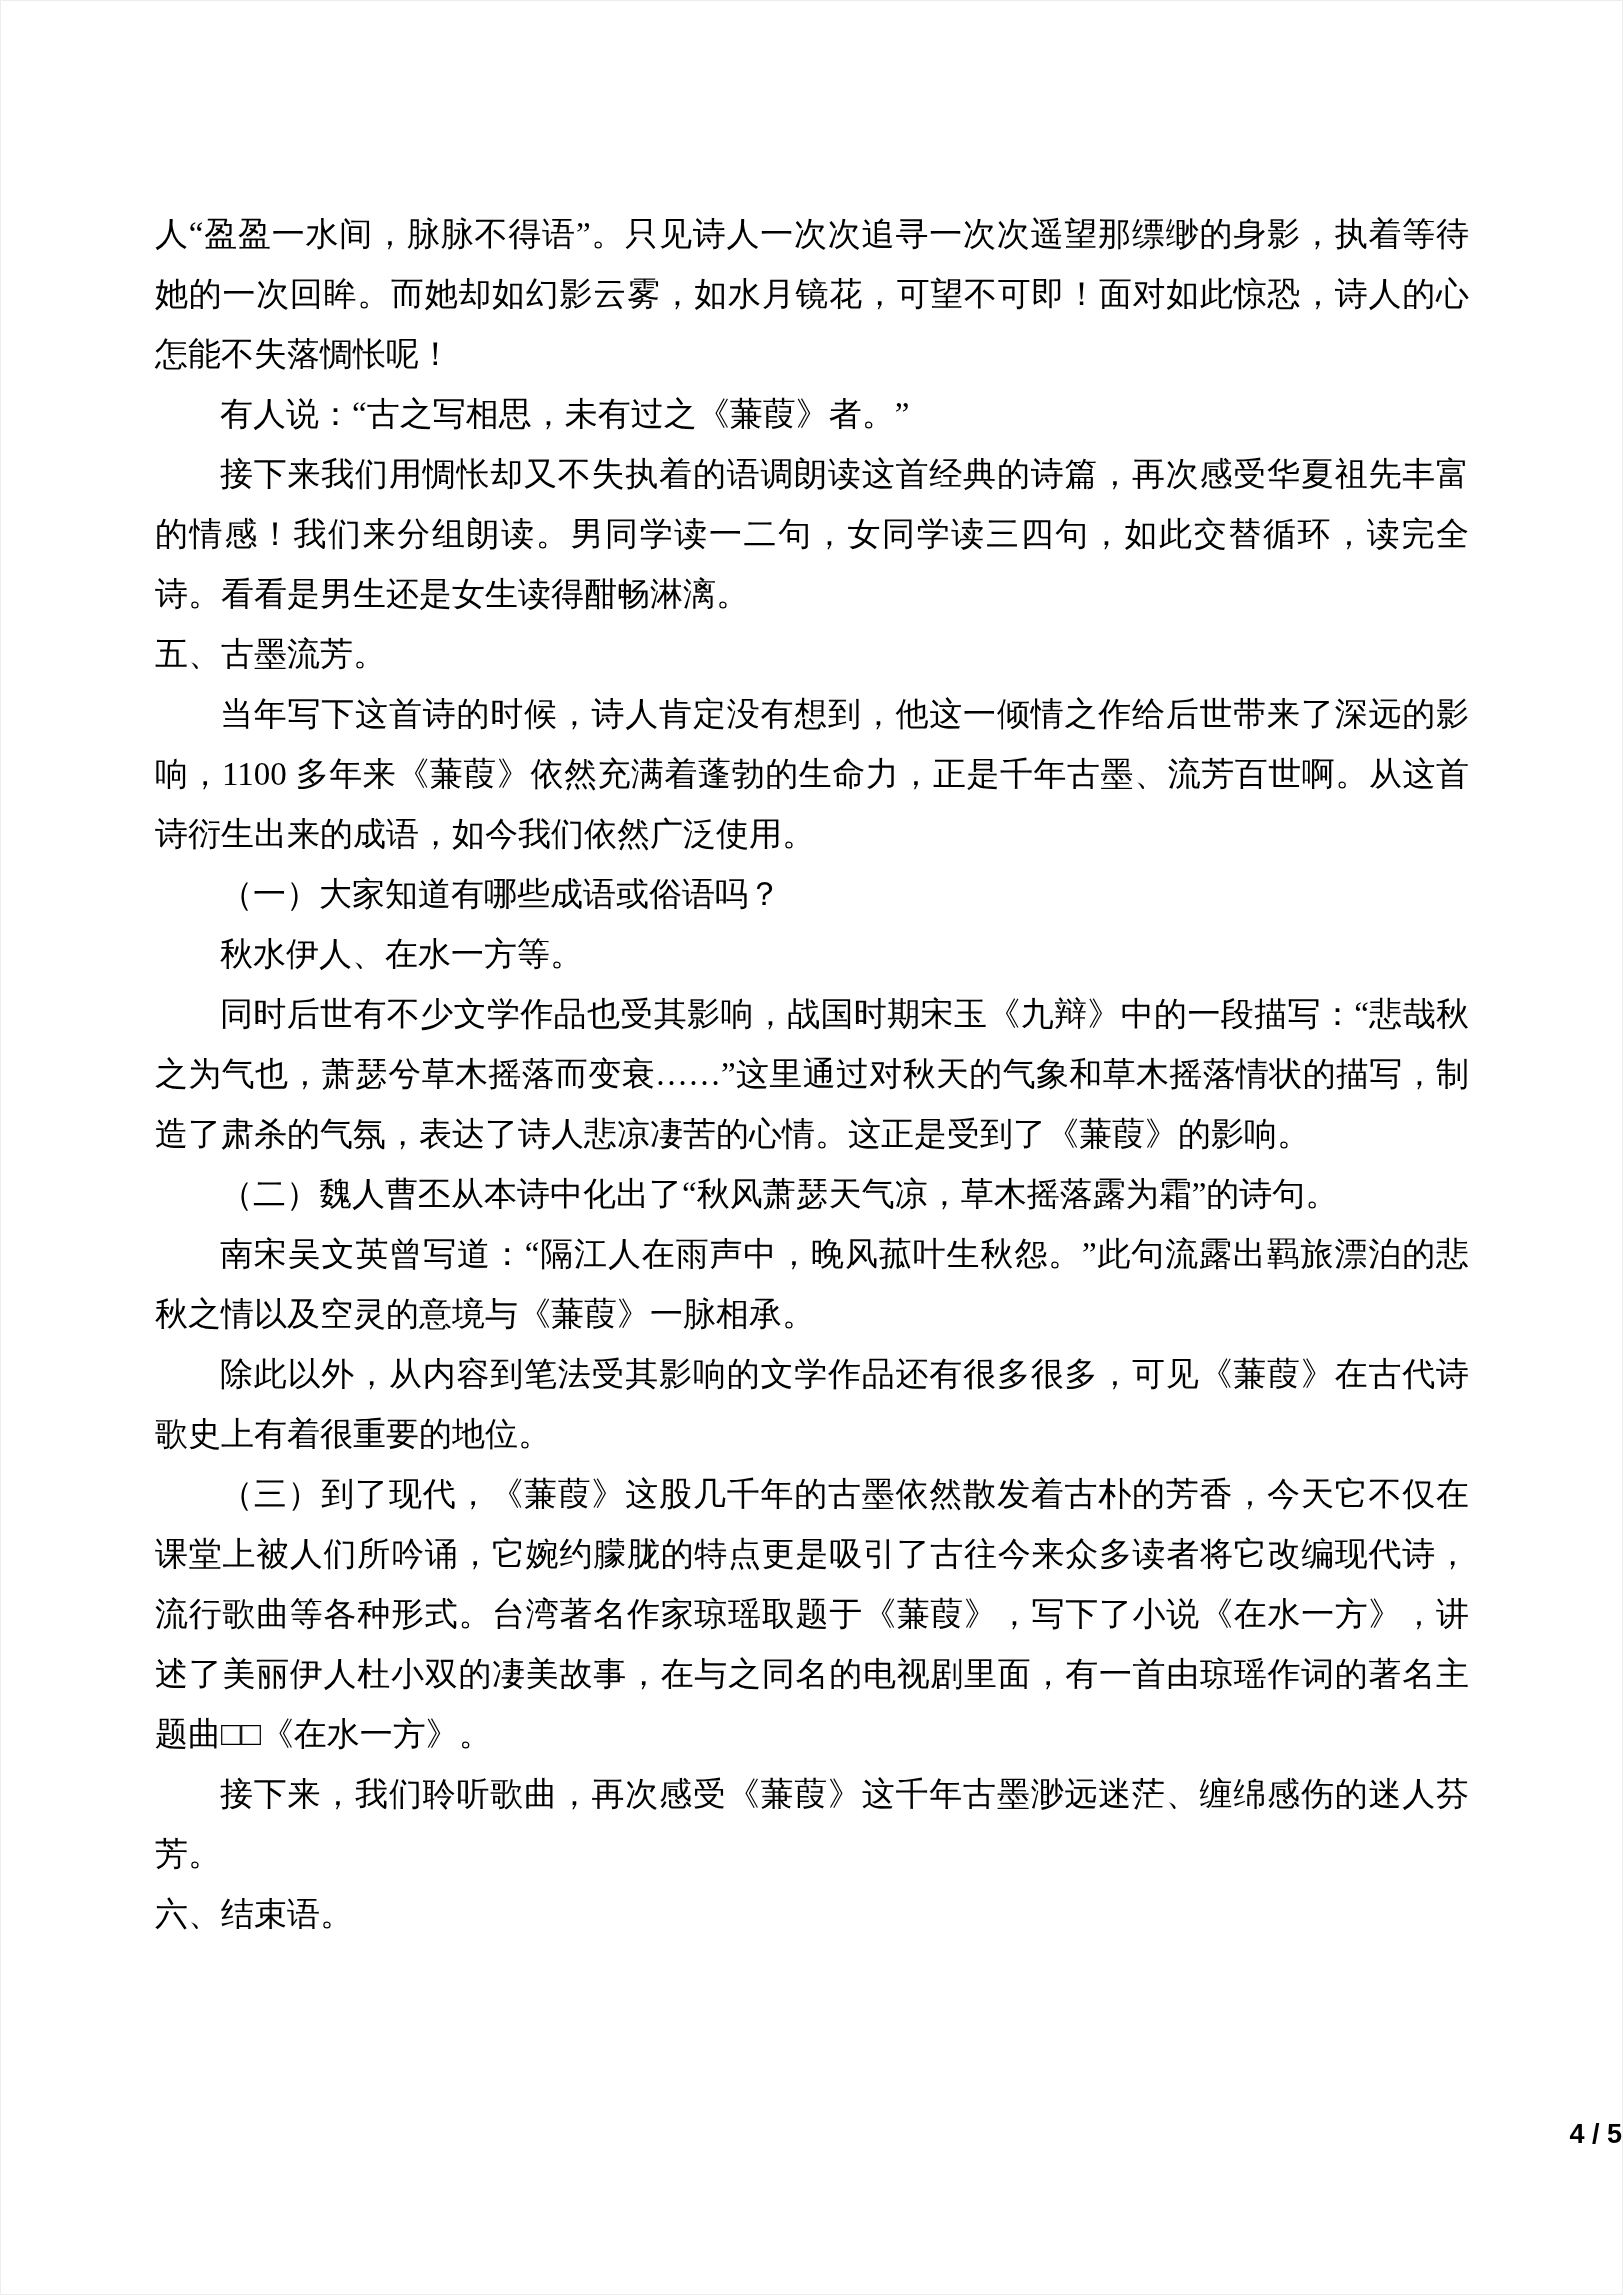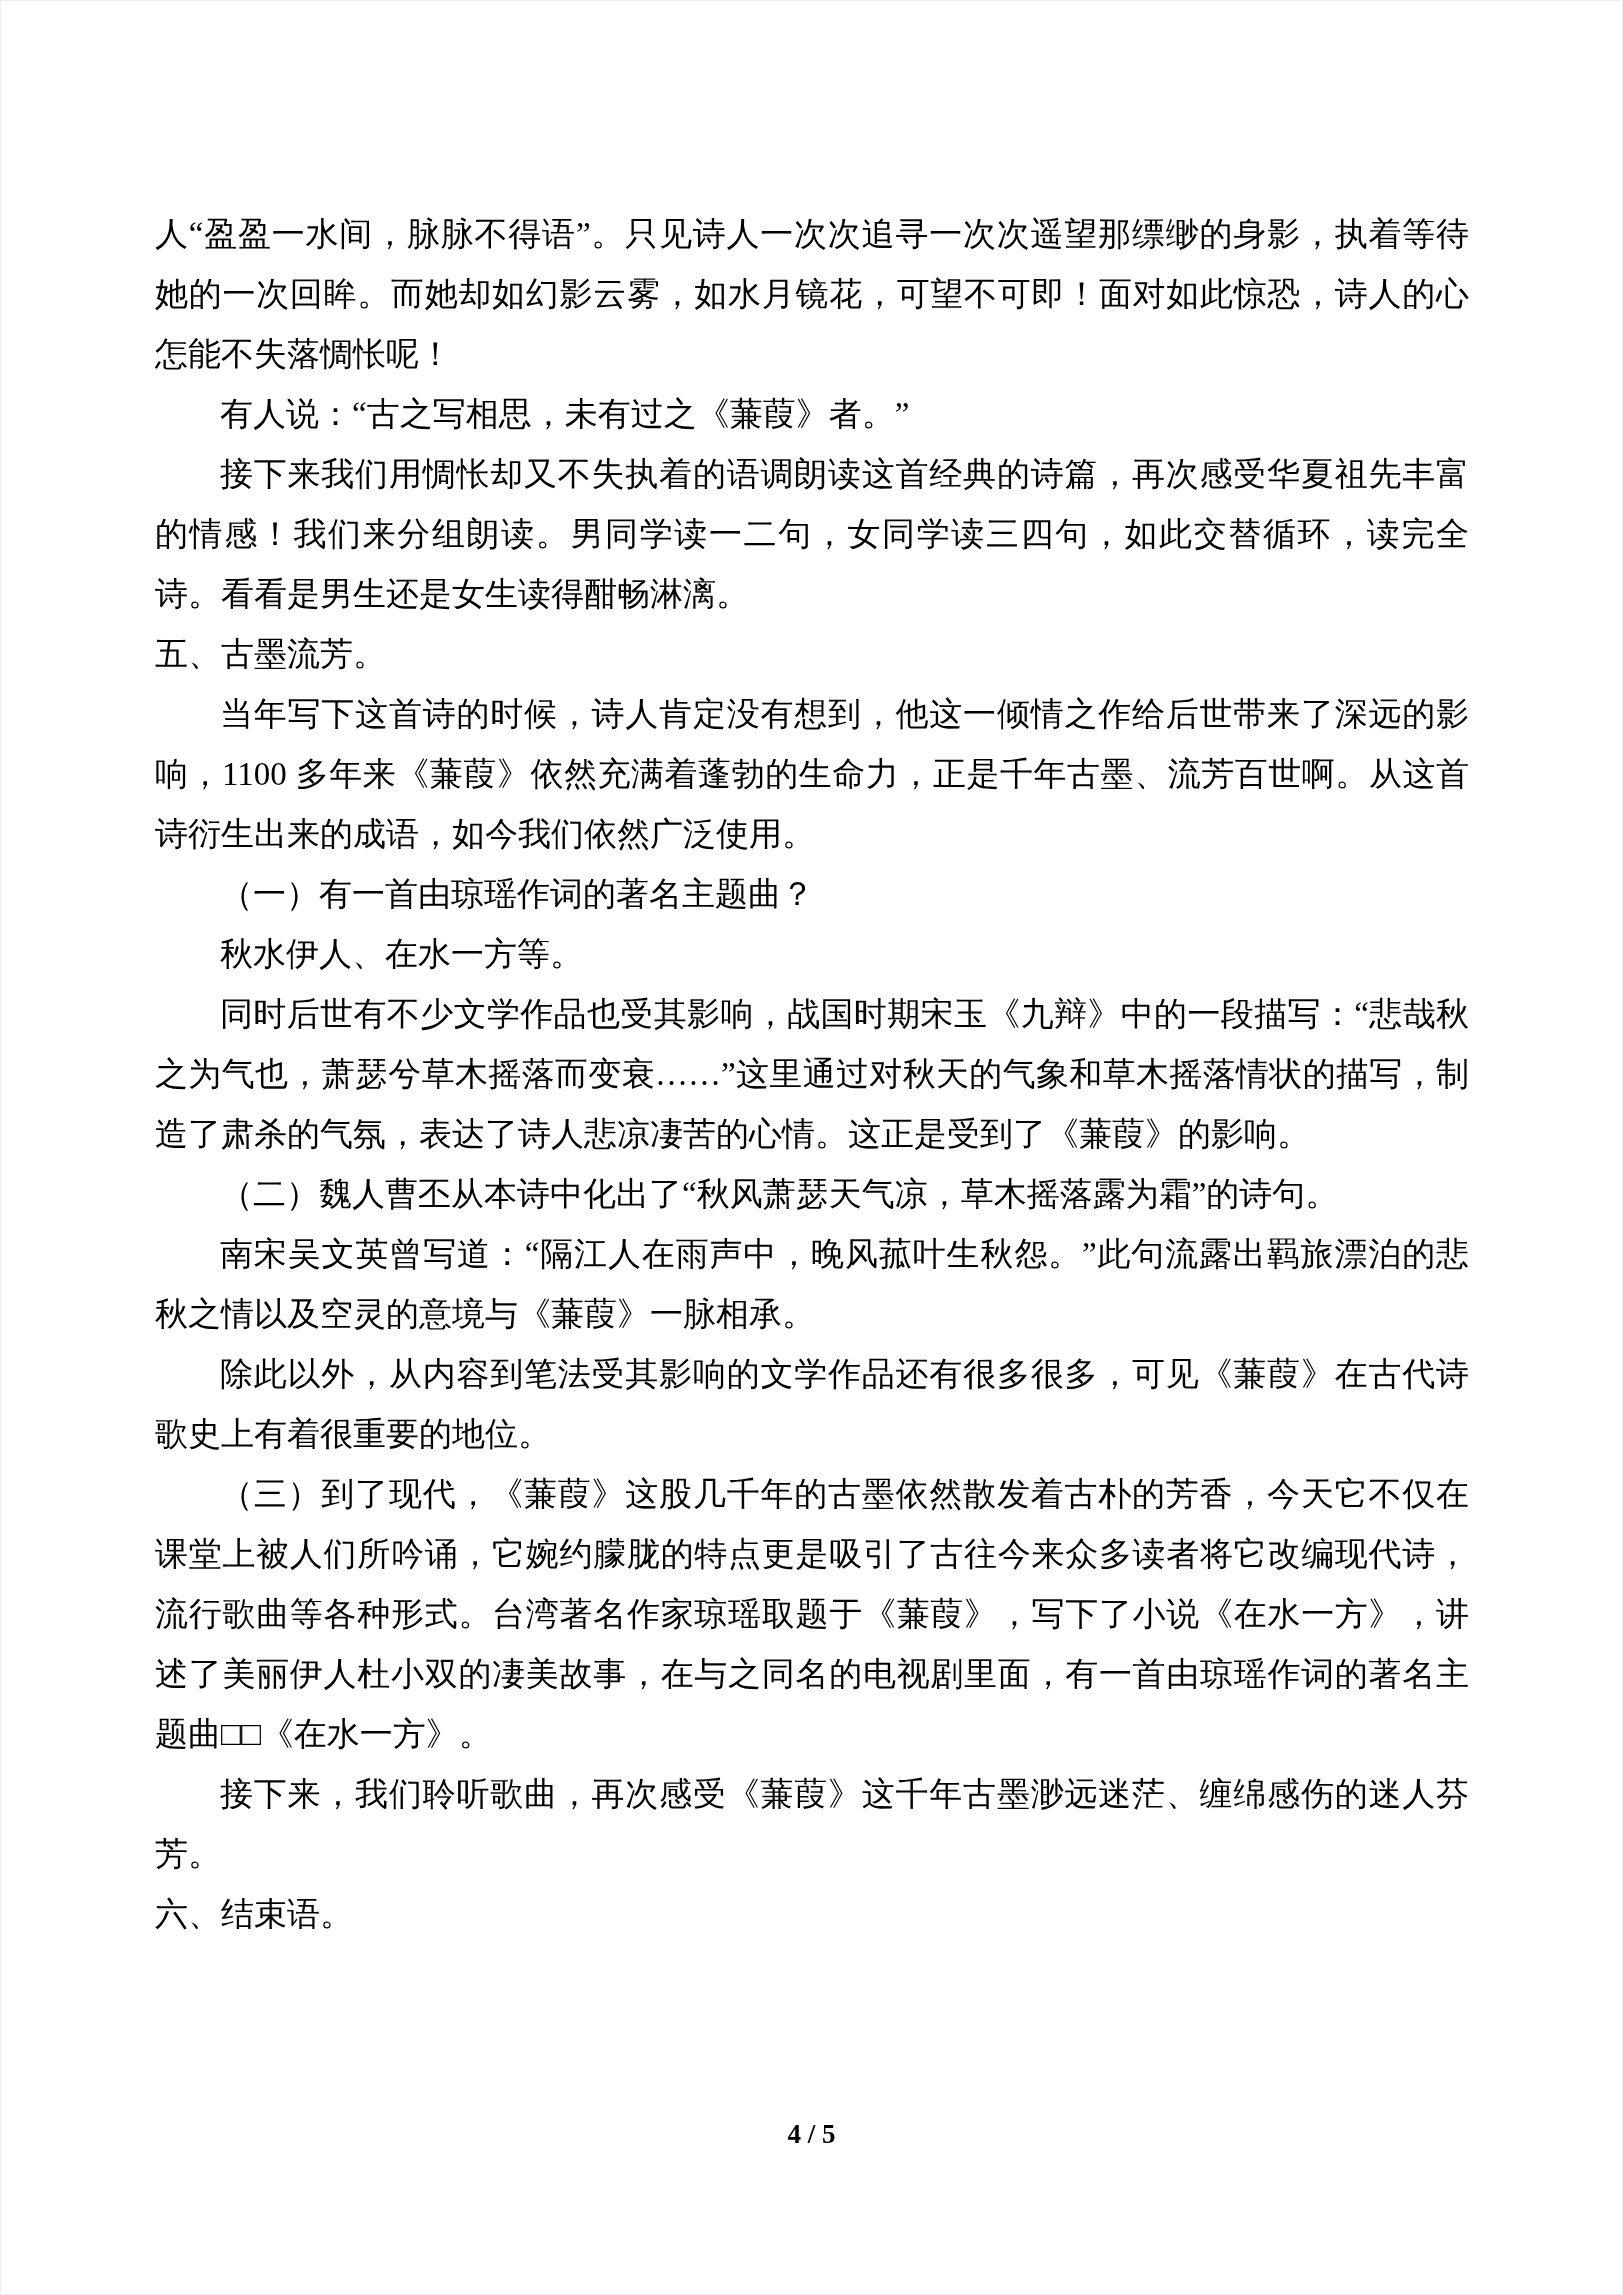--- a/index.html
+++ b/index.html
@@ -35,39 +35,39 @@
     color: #000000;
   }
   .content p.indent {
     text-indent: 65px;
   }
   .footer {
     position: absolute;
     top: 2111px;
     left: 0;
     width: 100%;
-    text-align: center;
+    text-align: right;
     font-size: 27px;
     font-weight: bold;
     line-height: 44px;
     color: #000000;
-    font-family: Liberation Serif, serif;
+    font-family: Liberation Sans, sans-serif;
   }
 </style>
 </head>
 <body>
 
 <div class="page">
   <div class="content">
     <p>人“盈盈一水间，脉脉不得语”。只见诗人一次次追寻一次次遥望那缥缈的身影，执着等待她的一次回眸。而她却如幻影云雾，如水月镜花，可望不可即！面对如此惊恐，诗人的心怎能不失落惆怅呢！</p>
     <p class="indent">有人说：“古之写相思，未有过之《蒹葭》者。”</p>
     <p class="indent">接下来我们用惆怅却又不失执着的语调朗读这首经典的诗篇，再次感受华夏祖先丰富的情感！我们来分组朗读。男同学读一二句，女同学读三四句，如此交替循环，读完全诗。看看是男生还是女生读得酣畅淋漓。</p>
     <p>五、古墨流芳。</p>
     <p class="indent">当年写下这首诗的时候，诗人肯定没有想到，他这一倾情之作给后世带来了深远的影响，1100 多年来《蒹葭》依然充满着蓬勃的生命力，正是千年古墨、流芳百世啊。从这首诗衍生出来的成语，如今我们依然广泛使用。</p>
-    <p class="indent">（一）有一首由琼瑶作词的著名主题曲？</p>
+    <p class="indent">（一）大家知道有哪些成语或俗语吗？</p>
     <p class="indent">秋水伊人、在水一方等。</p>
     <p class="indent">同时后世有不少文学作品也受其影响，战国时期宋玉《九辩》中的一段描写：“悲哉秋之为气也，萧瑟兮草木摇落而变衰……”这里通过对秋天的气象和草木摇落情状的描写，制造了肃杀的气氛，表达了诗人悲凉凄苦的心情。这正是受到了《蒹葭》的影响。</p>
     <p class="indent">（二）魏人曹丕从本诗中化出了“秋风萧瑟天气凉，草木摇落露为霜”的诗句。</p>
     <p class="indent">南宋吴文英曾写道：“隔江人在雨声中，晚风菰叶生秋怨。”此句流露出羁旅漂泊的悲秋之情以及空灵的意境与《蒹葭》一脉相承。</p>
     <p class="indent">除此以外，从内容到笔法受其影响的文学作品还有很多很多，可见《蒹葭》在古代诗歌史上有着很重要的地位。</p>
     <p class="indent">（三）到了现代，《蒹葭》这股几千年的古墨依然散发着古朴的芳香，今天它不仅在课堂上被人们所吟诵，它婉约朦胧的特点更是吸引了古往今来众多读者将它改编现代诗，流行歌曲等各种形式。台湾著名作家琼瑶取题于《蒹葭》，写下了小说《在水一方》，讲述了美丽伊人杜小双的凄美故事，在与之同名的电视剧里面，有一首由琼瑶作词的著名主题曲□□《在水一方》。</p>
     <p class="indent">接下来，我们聆听歌曲，再次感受《蒹葭》这千年古墨渺远迷茫、缠绵感伤的迷人芬芳。</p>
     <p>六、结束语。</p>
   </div>
   <div class="footer">4 / 5</div>

